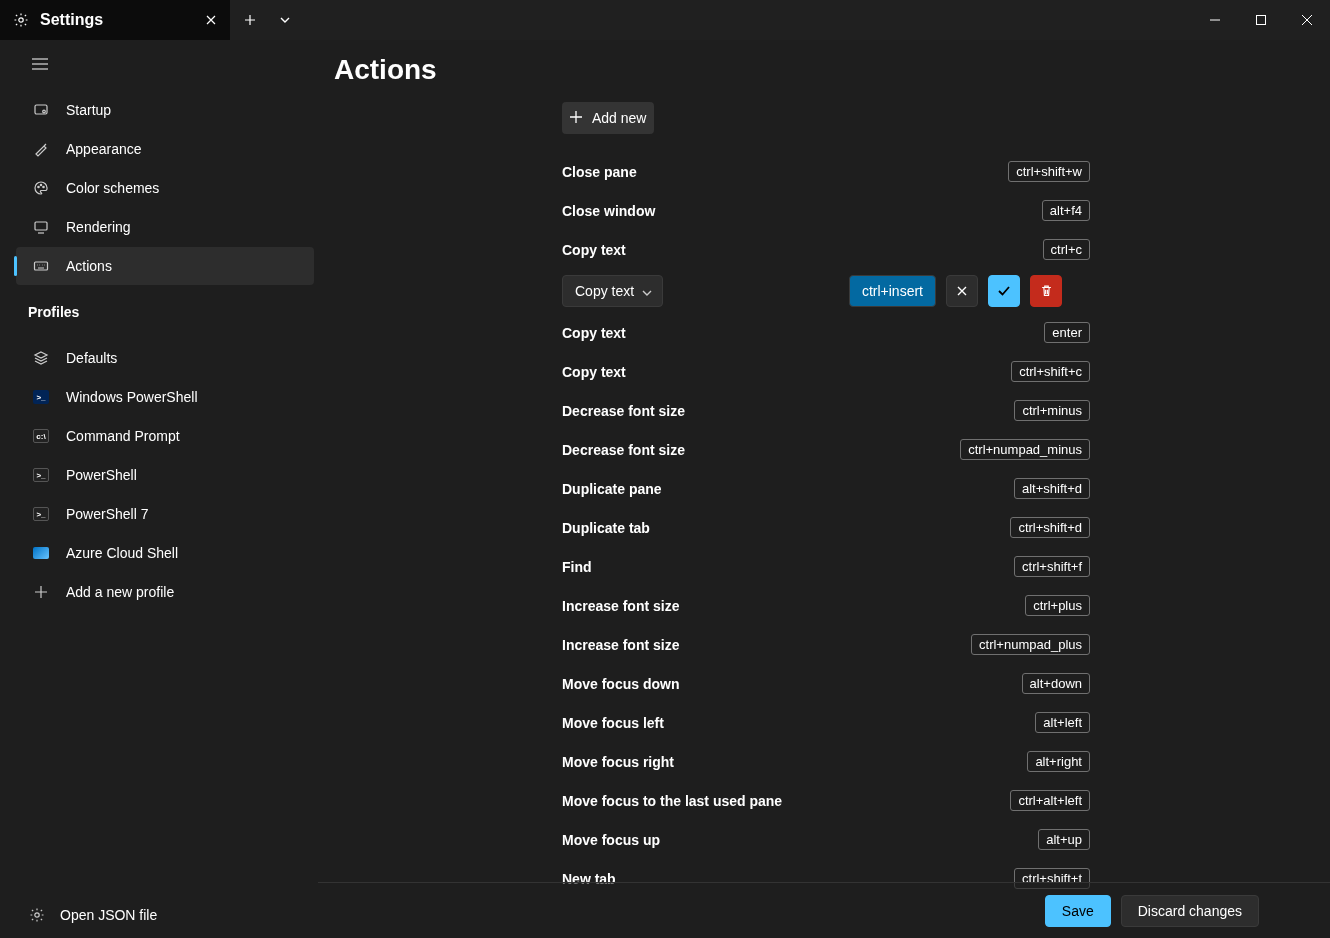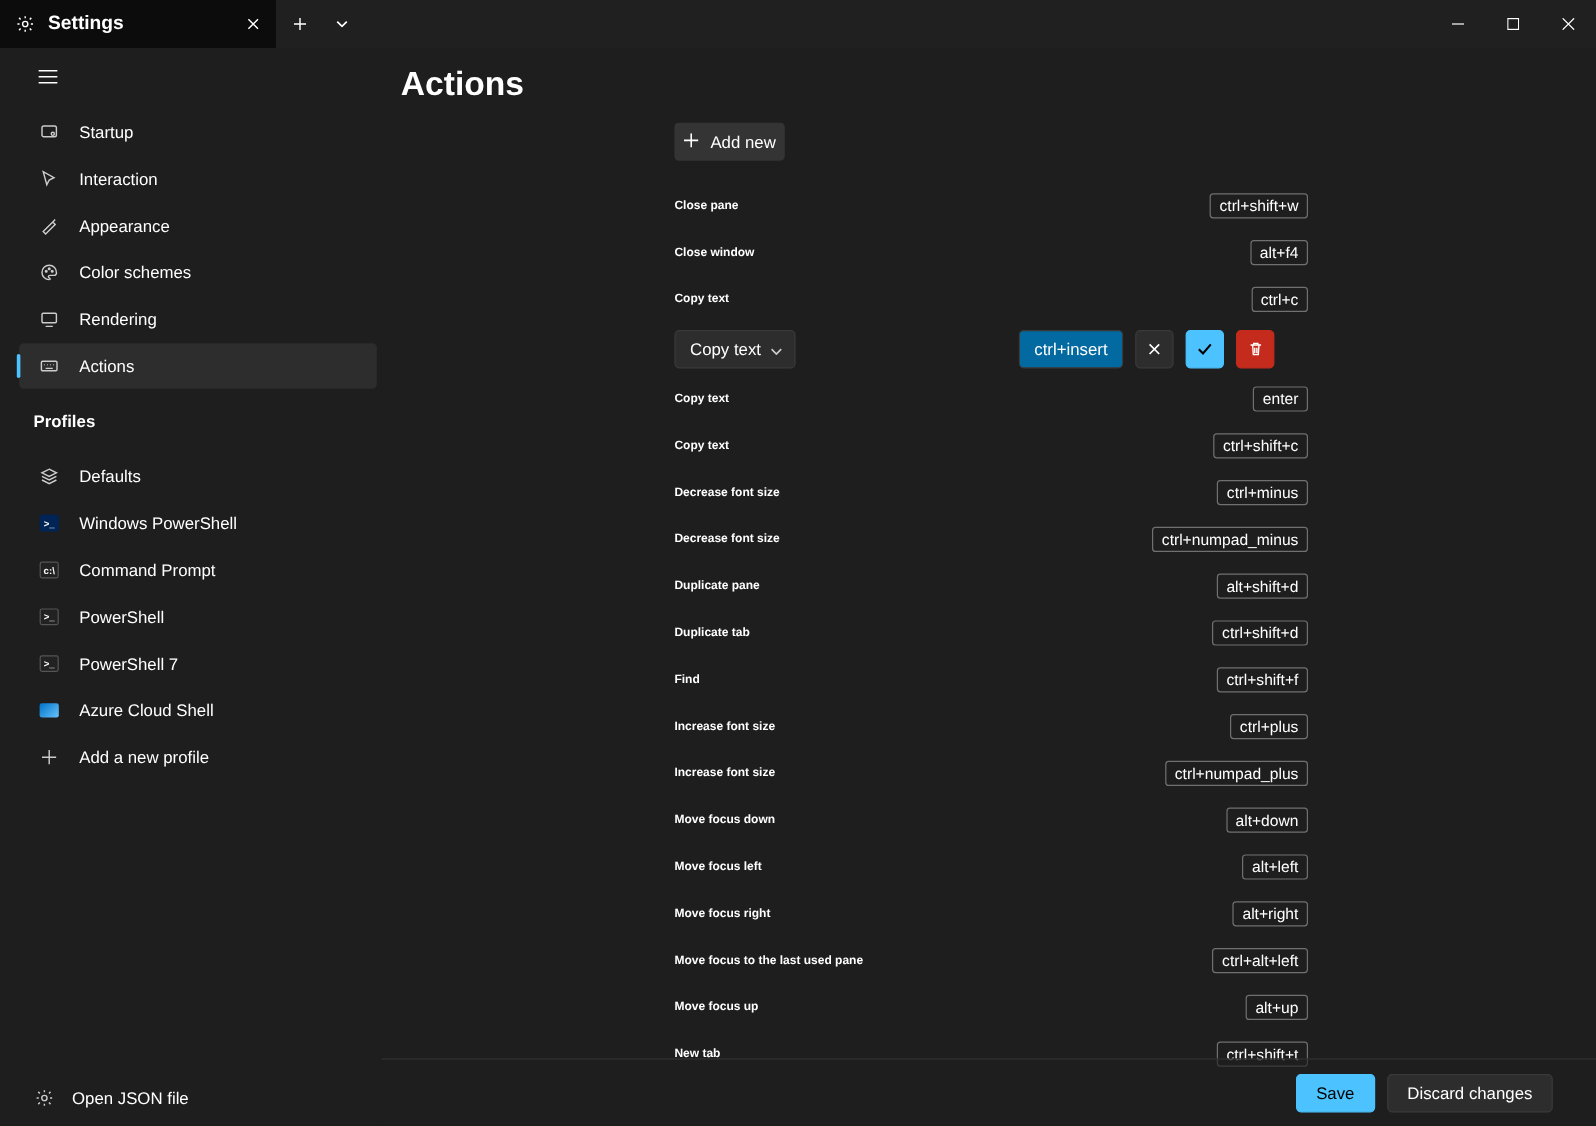--- a/index.html
+++ b/index.html
@@ -191,21 +191,21 @@
   }
 
   .action-row {
     display: flex;
     align-items: center;
     justify-content: space-between;
     padding: 9px 0;
     gap: 12px;
   }
   .action-label {
-    font-size: 10px;
+    font-size: 14px;
     font-weight: 600;
   }
   .keybind {
     border: 1px solid #707070;
     border-radius: 3px;
     padding: 2px 7px;
     font-size: 13px;
     font-family: "Segoe UI", sans-serif;
     background: #1e1e1e;
     color: #fff;
@@ -273,21 +273,21 @@
     bottom: 0;
     left: 318px;
     right: 0;
     height: 56px;
     background: rgba(30,30,30,0.6);
     border-top: 1px solid #333;
     display: flex;
     align-items: center;
     justify-content: flex-end;
     gap: 10px;
-    padding: 0 36px 0 16px;
+    padding: 0 71px 0 16px;
   }
   .btn {
     padding: 7px 16px;
     border-radius: 4px;
     font-size: 14px;
     cursor: pointer;
     border: 1px solid #3a3a3a;
     background: #2d2d2d;
     color: #fff;
   }
@@ -375,28 +375,20 @@
     </div>
     <ul class="nav-list">
       <li class="nav-item">
         <span class="nav-icon">
           <svg viewBox="0 0 16 16" width="16" height="16" fill="none" stroke="#ccc" stroke-width="1.2">
               <rect x="2" y="3" width="12" height="9" rx="1.5"></rect>
               <circle cx="11" cy="9.5" r="1.3"></circle>
             </svg>
         </span>
         <span>Startup</span>
-      </li>
-      <li class="nav-item">
-        <span class="nav-icon">
-          <svg viewBox="0 0 16 16" width="16" height="16" fill="none" stroke="#ccc" stroke-width="1.2">
-              <path d="M3 2l3 11 2-4 4-2z"></path>
-            </svg>
-        </span>
-        <span>Interaction</span>
       </li>
       <li class="nav-item">
         <span class="nav-icon">
           <svg viewBox="0 0 16 16" width="16" height="16" fill="none" stroke="#ccc" stroke-width="1.2">
               <path d="M3 13l8-8 2 2-8 8zM11 5l2-2"></path>
             </svg>
         </span>
         <span>Appearance</span>
       </li>
       <li class="nav-item">

